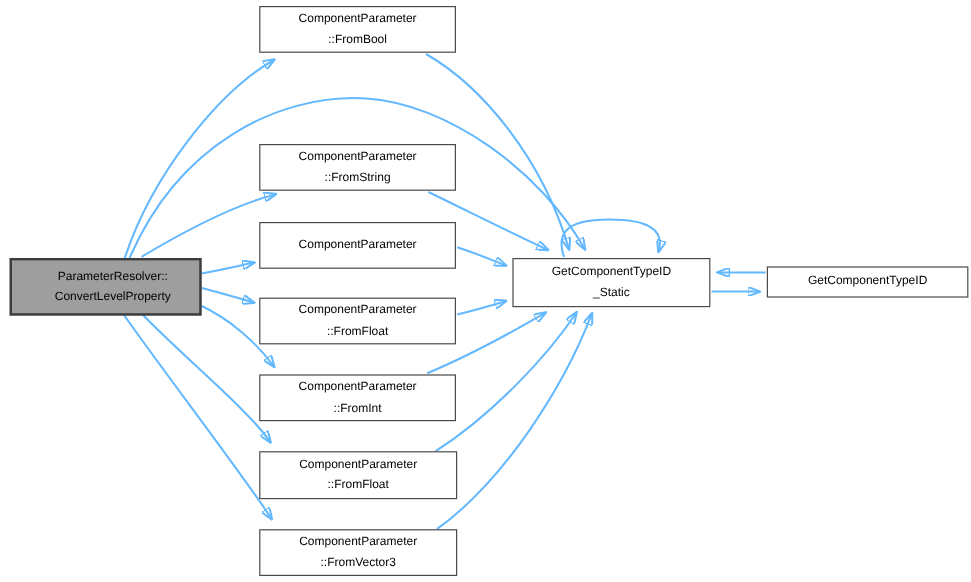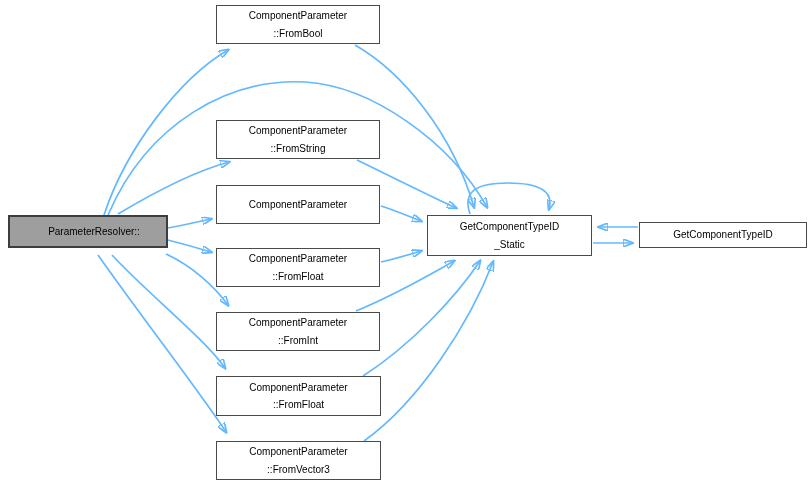--- a/index.html
+++ b/index.html
@@ -13,21 +13,21 @@
   .edges{position:absolute;left:0;top:0;width:809px;height:485px;}
   .edges path{fill:none;stroke:#63b8ff;stroke-width:1.7px;}
   .node{
     position:absolute;box-sizing:border-box;
     background:#ffffff;border:1.4px solid #4a4a4a;
     display:flex;flex-direction:column;align-items:center;justify-content:center;
     font-size:10px;line-height:17.5px;color:#000;
     text-align:center;white-space:nowrap;cursor:pointer;
   }
   .node.highlight{background:#9e9e9e;border:2.5px solid #3d3d3d;}
-  .n-convert{left:8px;top:215px;width:160px;height:33px;padding-left:12px;}
+  .n-convert{left:8px;top:215px;width:160px;height:48px;padding-left:12px;}
   .n-frombool{left:216px;top:5px;width:164px;height:39px;}
   .n-fromcolor{left:216px;top:120px;width:164px;height:39px;}
   .n-fromentityref{left:216px;top:185px;width:164px;height:39px;}
   .n-fromfloat{left:216px;top:248px;width:164px;height:39px;}
   .n-fromint{left:216px;top:312px;width:164px;height:39px;}
   .n-fromstring{left:216px;top:376px;width:165px;height:40px;}
   .n-fromvector3{left:216px;top:441px;width:165px;height:39px;}
   .n-static{left:427px;top:215px;width:165px;height:41px;}
   .n-gct{left:639px;top:222px;width:168px;height:26px;}
 </style>
@@ -57,20 +57,21 @@
     <path marker-end="url(#ah)" d="M356,311 C390,297 428,276 454,261"></path>
     <path marker-end="url(#ah)" d="M363,376 C410,346 456,297 480,261"></path>
     <path marker-end="url(#ah)" d="M364,441 C420,401 470,322 493,262"></path>
     <path marker-end="url(#ah)" d="M470,214 C462,191 477,183 508,183 C539,183 554,191 549,209"></path>
     <path marker-end="url(#ah)" d="M593,243 L632,243"></path>
     <path marker-end="url(#ah)" d="M638,227 L599,227"></path>
   </svg>
 
   <div class="node highlight n-convert">
     <span>ParameterResolver::</span>
+    <span>ConvertLevelProperty</span>
   </div>
 
   <div class="node n-frombool">
     <span>ComponentParameter</span>
     <span>::FromBool</span>
   </div>
 
   <div class="node n-fromcolor">
     <span>ComponentParameter</span>
     <span>::FromString</span>

